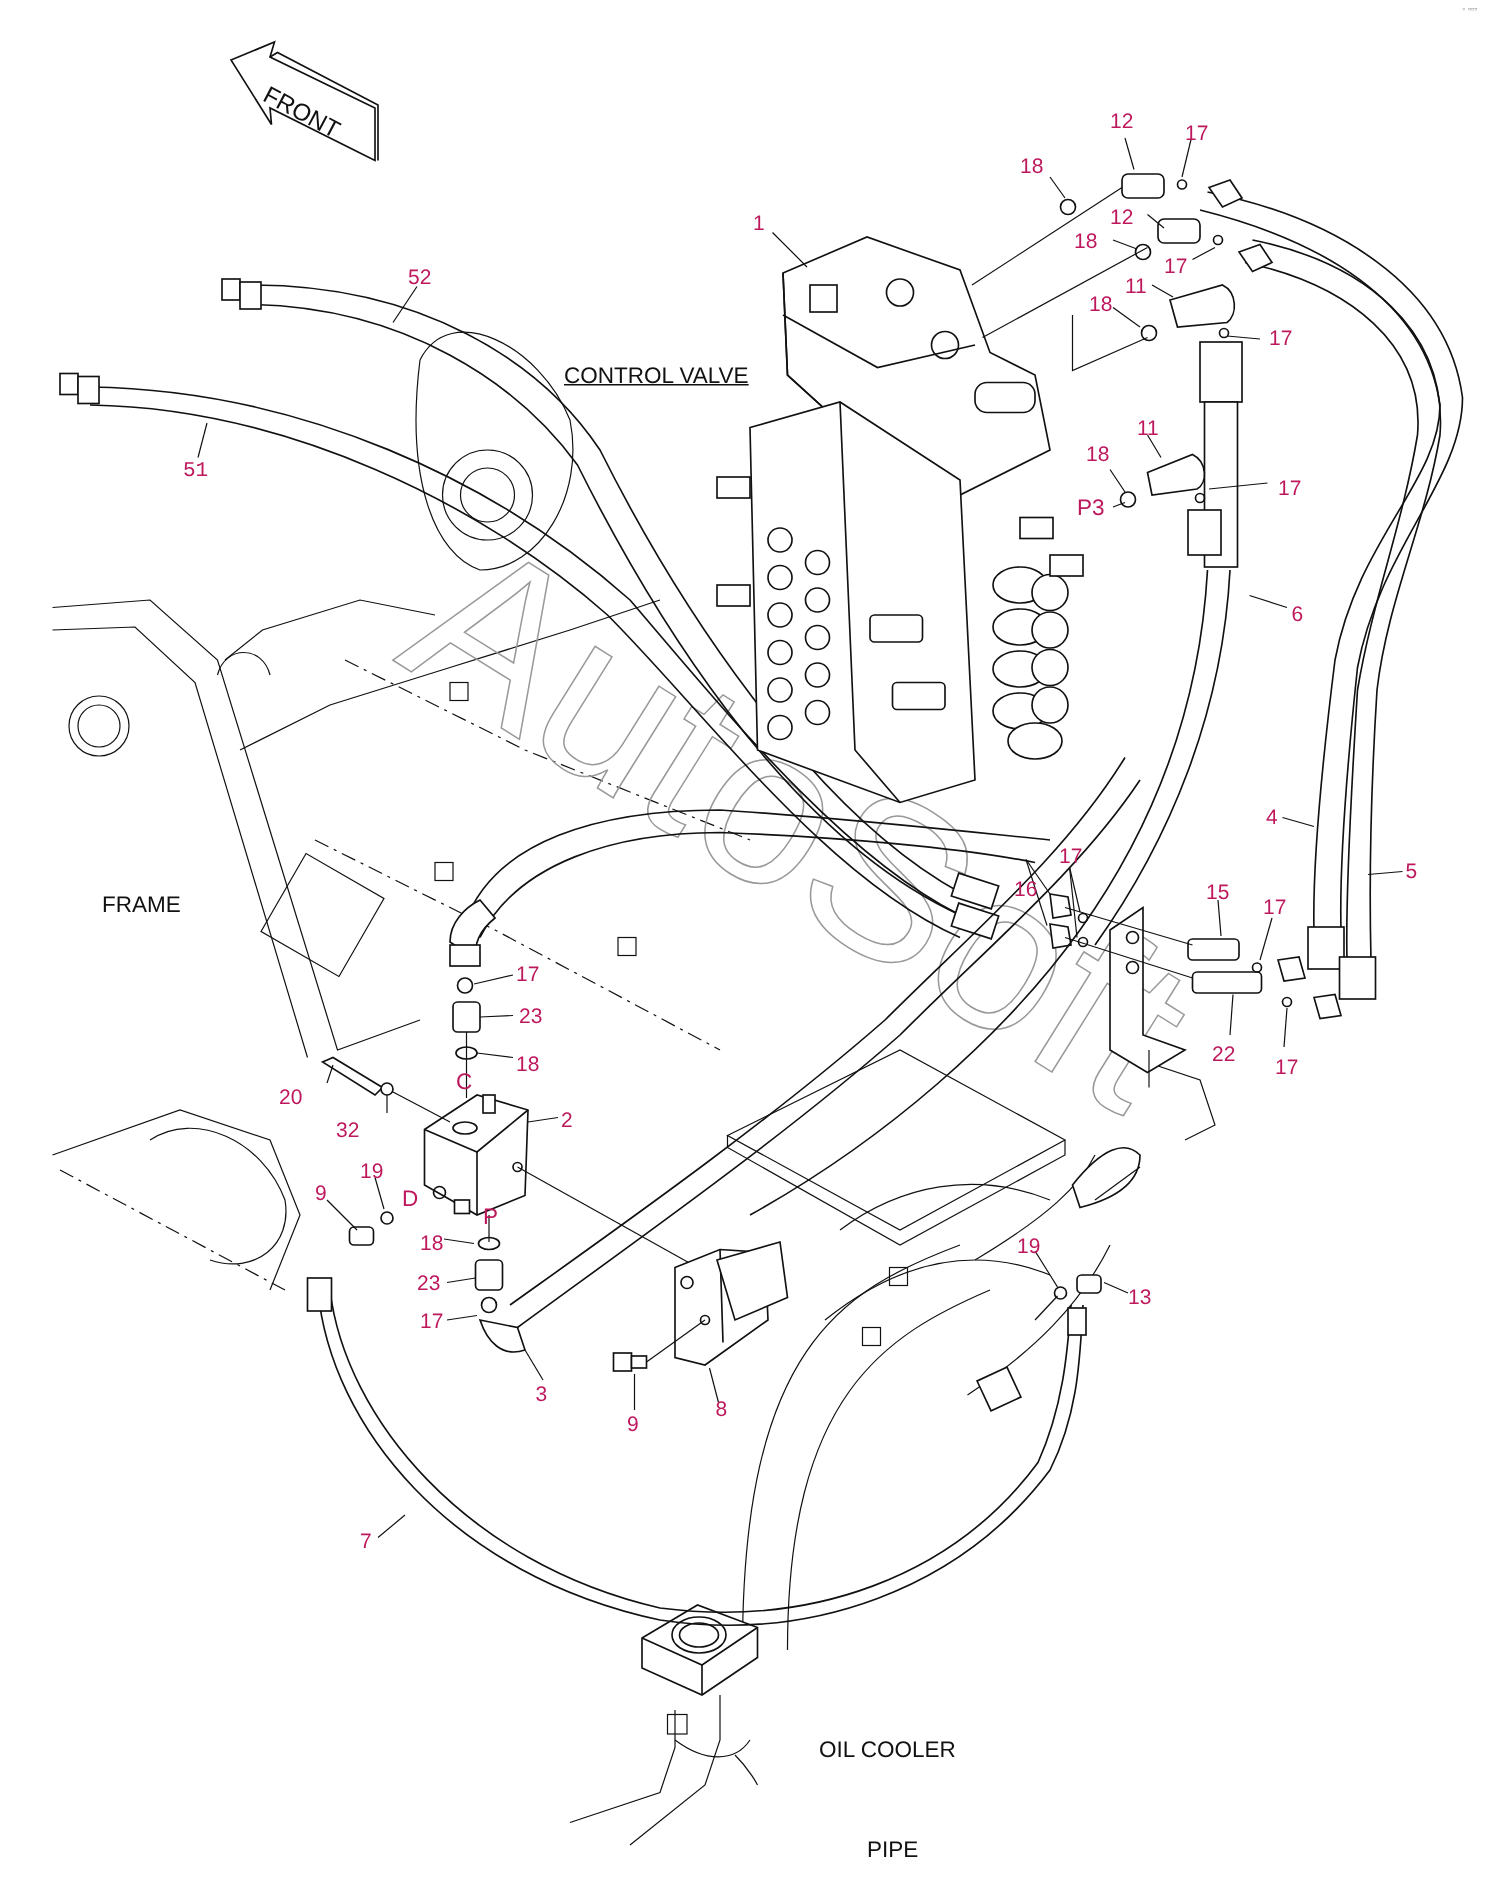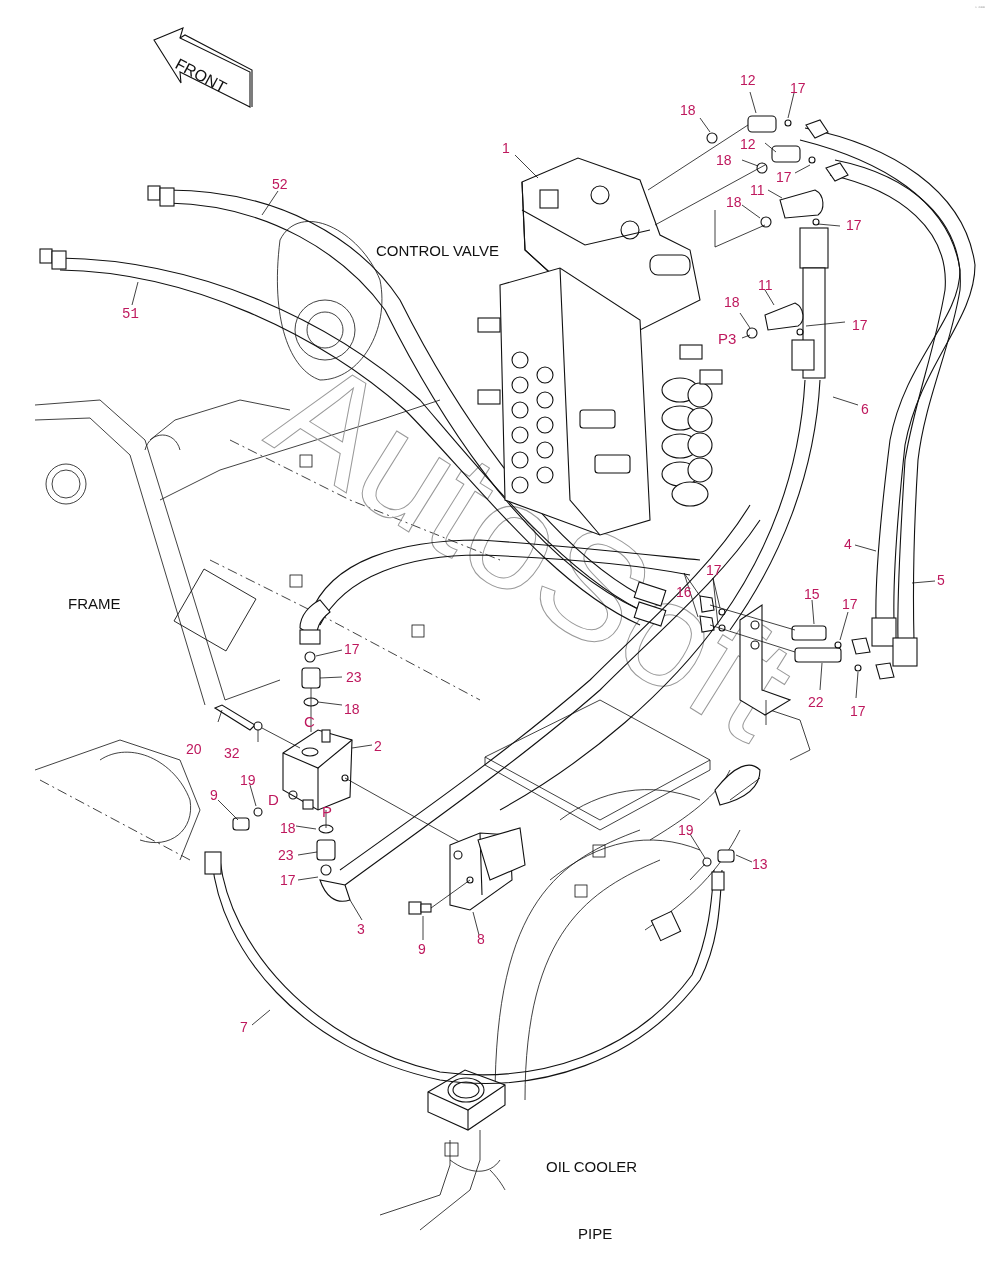--- a/index.html
+++ b/index.html
@@ -296,21 +296,21 @@
     <line class="thin" x1="362" y1="920" x2="350" y2="900"></line>
     <line class="thin" x1="423" y1="940" x2="423" y2="916"></line>
     <line class="thin" x1="479" y1="935" x2="473" y2="912"></line>
     <line class="thin" x1="690" y1="834" x2="705" y2="858"></line>
     <line class="thin" x1="752" y1="862" x2="736" y2="855"></line>
     <line class="thin" x1="252" y1="1025" x2="270" y2="1010"></line>
   </g>
 </svg>
 
 
-<div class="name" style="left:376px;top:243px;">CONTROL VALVE</div>
+<div class="name" style="left:376px;top:243px;text-decoration:underline;">CONTROL VALVE</div>
 <div class="name" style="left:68px;top:596px;">FRAME</div>
 <div class="name" style="left:546px;top:1159px;text-align:center;">OIL COOLER</div>
 <div class="name" style="left:578px;top:1226px;">PIPE</div>
 <div class="name" style="left:180px;top:56px;transform:rotate(28deg);transform-origin:left top;font-size:16px;">FRONT</div>
 <div class="corner">◦ ▫▫▫</div>
 
 
 <div class="lbl b" style="left:718px;top:332px;">P3</div>
 <div class="lbl b" style="left:304px;top:715px;">C</div>
 <div class="lbl b" style="left:268px;top:793px;">D</div>
@@ -344,20 +344,20 @@
 <div class="lbl" style="left:344px;top:642px;">17</div>
 <div class="lbl" style="left:280px;top:873px;">17</div>
 <div class="lbl" style="left:680px;top:103px;">18</div>
 <div class="lbl" style="left:716px;top:153px;">18</div>
 <div class="lbl" style="left:726px;top:195px;">18</div>
 <div class="lbl" style="left:724px;top:295px;">18</div>
 <div class="lbl" style="left:344px;top:702px;">18</div>
 <div class="lbl" style="left:280px;top:821px;">18</div>
 <div class="lbl" style="left:240px;top:773px;">19</div>
 <div class="lbl" style="left:678px;top:823px;">19</div>
-<div class="lbl" style="left:186px;top:724px;margin-top:18px;">20</div>
+<div class="lbl" style="left:186px;top:724px;">20</div>
 <div class="lbl" style="left:224px;top:746px;">32</div>
 <div class="lbl" style="left:808px;top:695px;">22</div>
 <div class="lbl" style="left:346px;top:670px;">23</div>
 <div class="lbl" style="left:278px;top:848px;">23</div>
 <div class="lbl" style="left:122px;top:307px;font-family:Liberation Mono, monospace;">51</div>
 <div class="lbl" style="left:272px;top:177px;">52</div>
 </div>
 
 </body></html>

